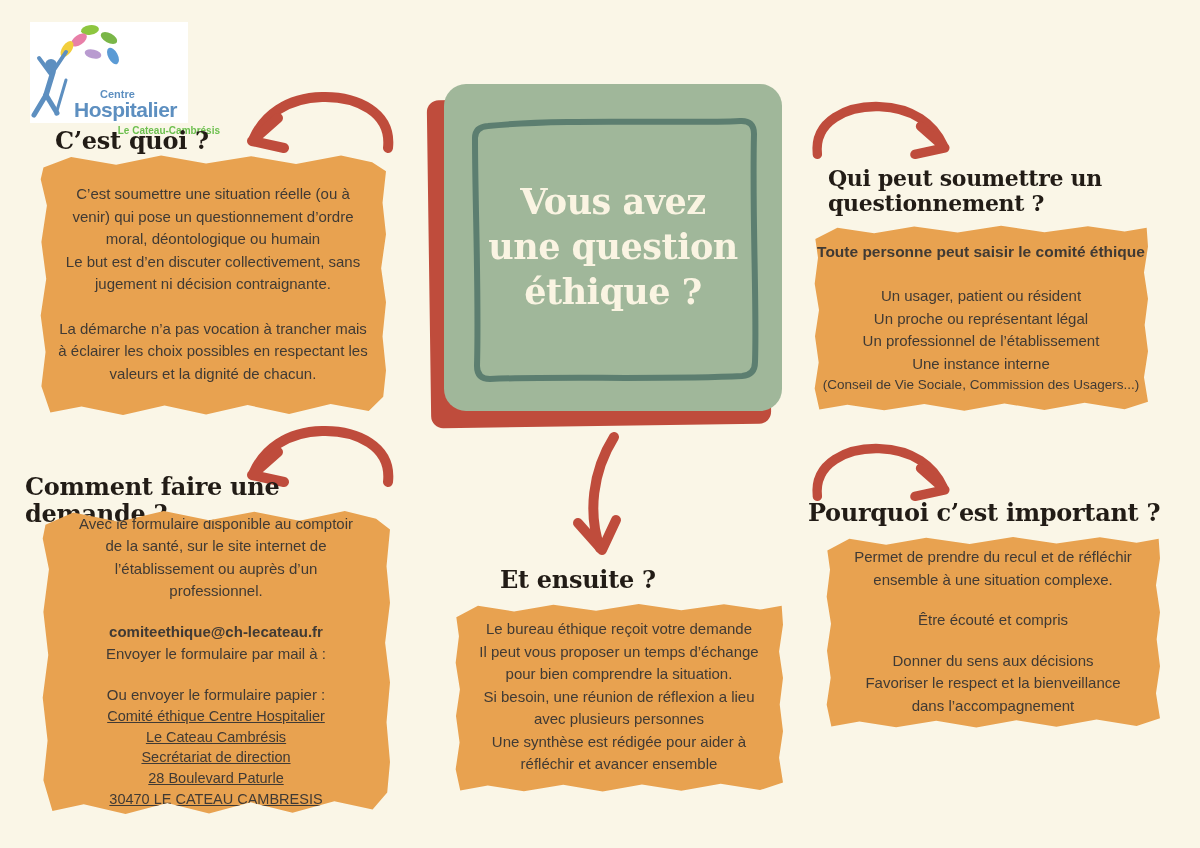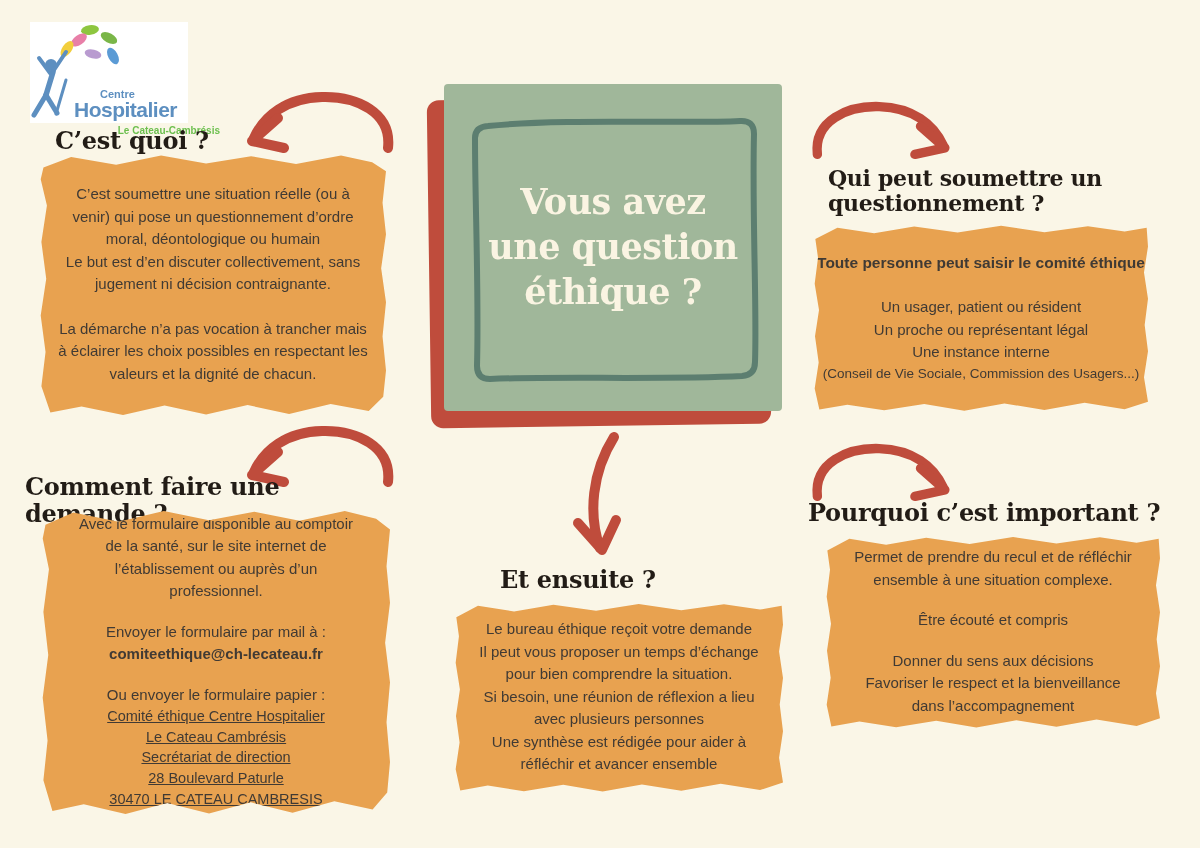--- a/index.html
+++ b/index.html
@@ -49,21 +49,21 @@
   .small{font-size:13.5px;line-height:1.5;}
   .addr{font-size:14.5px;line-height:1.42;text-decoration:underline;}
 
   
   .red-sq{
     position:absolute;left:429px;top:98px;width:340px;height:328px;
     background:var(--red);border-radius:12px;transform:rotate(-0.8deg);
   }
   .green-sq{
     position:absolute;left:444px;top:84px;width:338px;height:327px;
-    background:var(--green);border-radius:4px;
+    background:var(--green);border-radius:22px;
   }
   .green-sq svg{position:absolute;left:0;top:0;}
   .center-title{
     position:absolute;inset:0;display:flex;flex-direction:column;
     align-items:center;justify-content:center;
     font-family:"DejaVu Serif", serif;font-weight:bold;
     font-size:35px;line-height:1.28;color:var(--cream);
     letter-spacing:-0.5px;text-align:center;
   }
 
@@ -173,37 +173,38 @@
   <div class="h" style="left:828px;top:166px;width:310px;font-size:22px">
     <div>Qui peut soumettre un</div>
     <div>questionnement ?</div>
   </div>
   <div class="torn torn-b body-15" style="left:814px;top:224px;width:334px;height:187px">
     <div class="ln bold" style="font-size:15.5px">Toute personne peut saisir le comité éthique</div>
     <div class="gap22"></div>
     <div>
       <div class="ln">Un usager, patient ou résident</div>
       <div class="ln">Un proche ou représentant légal</div>
+      <div class="ln">Un professionnel de l’établissement</div>
       <div class="ln">Une instance interne</div>
       <div class="ln small">(Conseil de Vie Sociale, Commission des Usagers...)</div>
     </div>
   </div>
 
   <div class="h" style="left:25px;top:474px;width:382px;font-size:24px">Comment faire une demande ?</div>
   <div class="torn torn-a body-15" style="left:42px;top:508px;width:348px;height:306px">
     <div>
       <div class="ln">Avec le formulaire disponible au comptoir</div>
       <div class="ln">de la santé, sur le site internet de</div>
       <div class="ln">l’établissement ou auprès d’un</div>
       <div class="ln">professionnel.</div>
     </div>
     <div class="gap18"></div>
     <div>
+      <div class="ln bold">comiteethique@ch-lecateau.fr</div>
       <div class="ln">Envoyer le formulaire par mail à :</div>
-      <div class="ln bold">comiteethique@ch-lecateau.fr</div>
     </div>
     <div class="gap18"></div>
     <div>
       <div class="ln">Ou envoyer le formulaire papier :</div>
       <div class="ln addr">Comité éthique Centre Hospitalier</div>
       <div class="ln addr">Le Cateau Cambrésis</div>
       <div class="ln addr">Secrétariat de direction</div>
       <div class="ln addr">28 Boulevard Paturle</div>
       <div class="ln addr">30470 LE CATEAU CAMBRESIS</div>
     </div>

